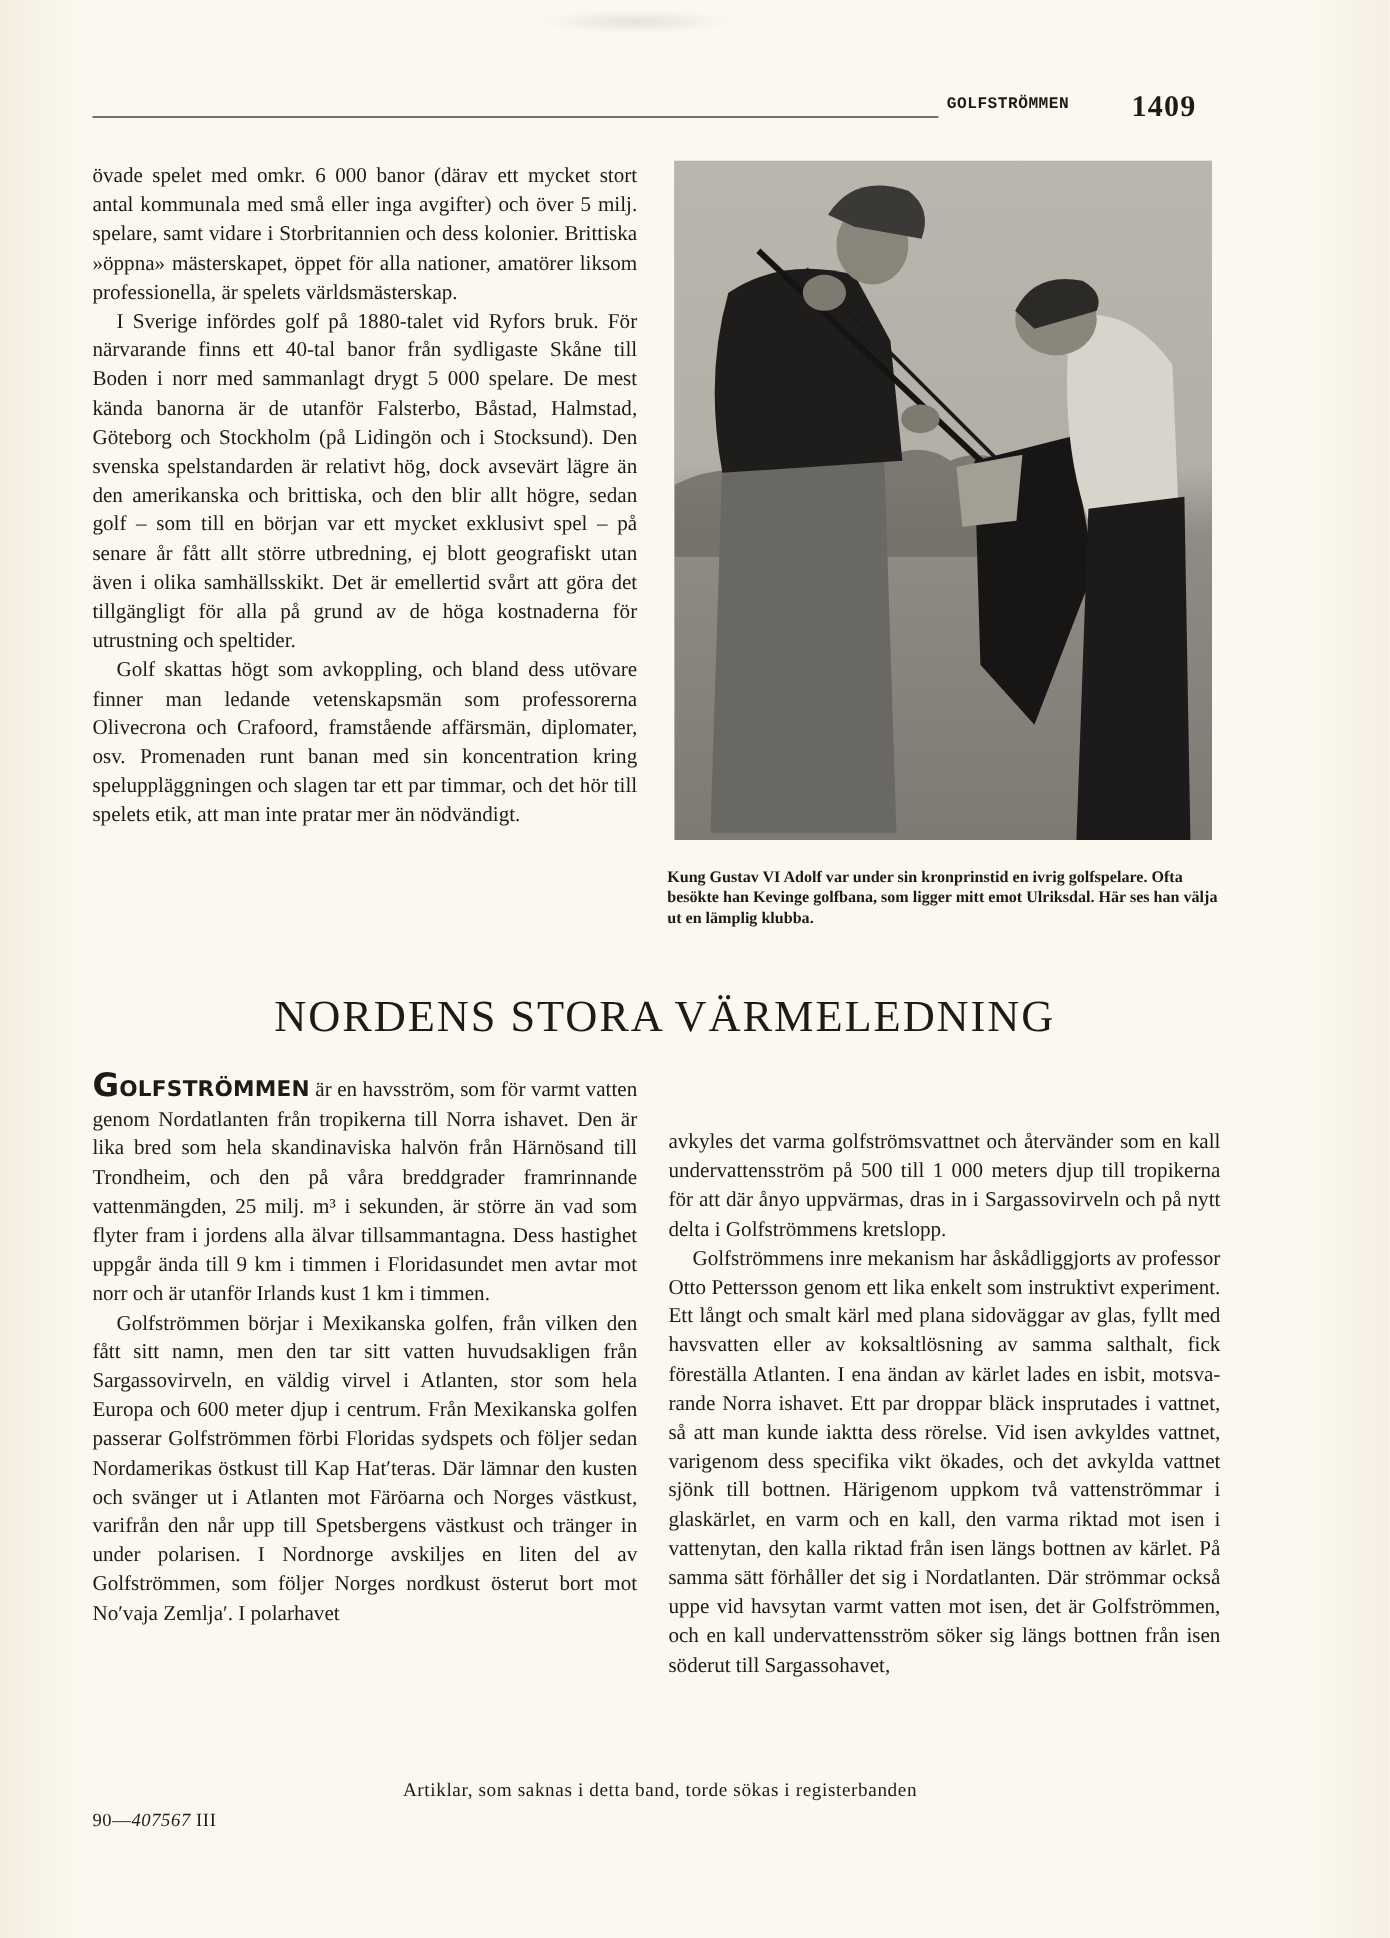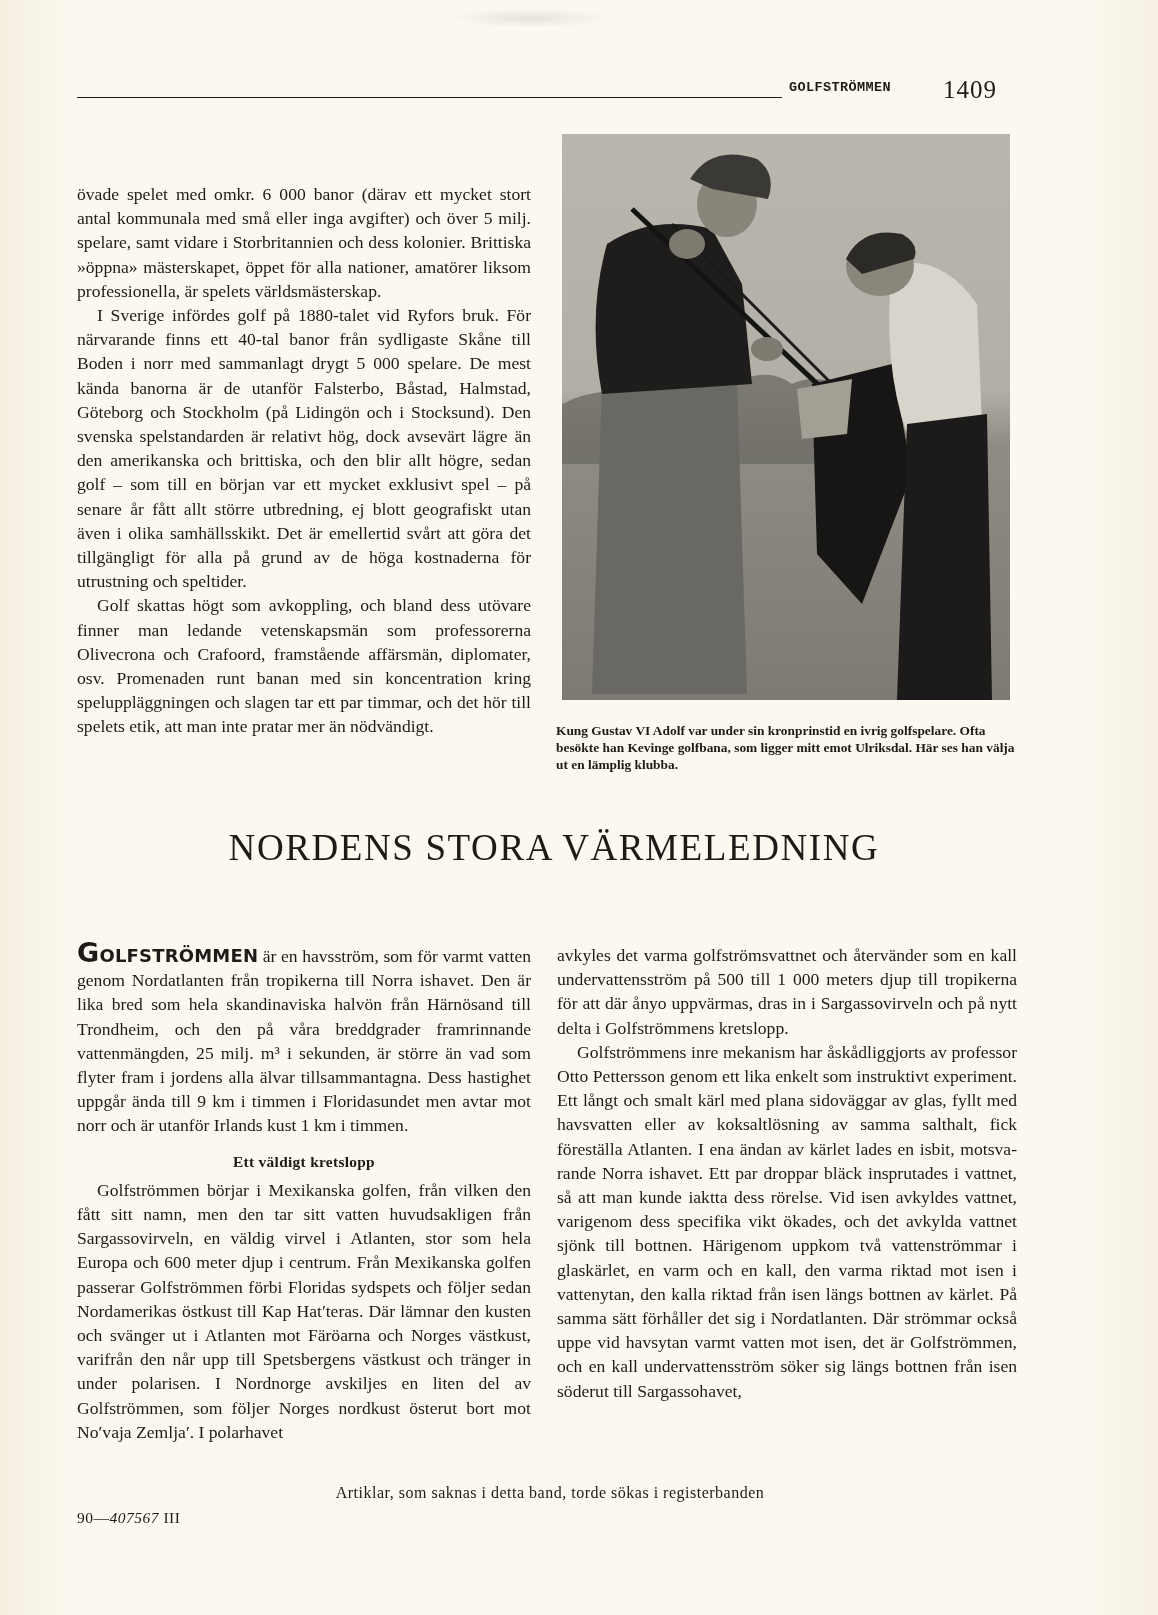--- a/index.html
+++ b/index.html
@@ -20,29 +20,28 @@
     position: absolute; left: 77px; top: 97px; width: 705px; height: 0;
     border-top: 1.6px solid #1d1b18;
   }
   .running-head {
     position: absolute; left: 789px; top: 80px;
     font-family: Liberation Mono, monospace;
     font-weight: bold; font-size: 13.5px; letter-spacing: 0.4px;
   }
   .page-number {
     position: absolute; left: 943px; top: 76px;
-    font-size: 25px; letter-spacing: 1px;
+    font-size: 25px; letter-spacing: 1px; font-weight: bold;
   }
   .col {
     position: absolute;
     font-size: 17.6px;
     line-height: 24.2px;
     text-align: justify;
     hyphens: manual;
-    margin-top: 48px;
   }
   .col p { margin: 0; }
   .col p.indent { text-indent: 20px; }
   .col-top-left { left: 77px; top: 134px; width: 454px; }
   .photo {
     position: absolute; left: 562px; top: 134px; width: 448px; height: 566px;
     background: #9d9a91;
     overflow: hidden;
   }
   .photo svg { display: block; }
@@ -51,21 +50,21 @@
     font-size: 13.4px; line-height: 17.2px; font-weight: bold;
     text-align: left;
   }
   .article-title {
     position: absolute; left: 0; top: 826px; width: 1100px;
     text-align: center;
     font-size: 37px; letter-spacing: 1.6px;
     padding-left: 4px;
   }
   .col-bl { left: 77px; top: 893px; width: 454px; }
-  .col-br { left: 557px; top: 895px; width: 460px; }
+  .col-br { left: 557px; top: 939px; width: 460px; }
   .lead-word {
     font-family: "DejaVu Sans", sans-serif; font-weight: bold;
     font-size: 18px; letter-spacing: 0.2px;
   }
   .lead-cap { font-size: 27px; }
   .subhead {
     text-align: center; font-weight: bold; font-size: 15.4px;
     margin: 12px 0 4px 0; letter-spacing: 0.3px;
   }
   .footer-note {
@@ -138,21 +137,20 @@
     <path d="M345 290 L425 280 L430 566 L335 566 Z" fill="#1c1b19"></path>
   </svg>
 </div>
 
 <div class="caption">Kung Gustav VI Adolf var under sin kronprinstid en ivrig golf­spelare. Ofta besökte han Kevinge golfbana, som ligger mitt emot Ulriksdal. Här ses han välja ut en lämplig klubba.</div>
 
 <div class="article-title">NORDENS STORA VÄRMELEDNING</div>
 
 <div class="col col-bl">
   <p><span class="lead-word"><span class="lead-cap">G</span><span>OLFSTRÖMMEN</span></span><span> är en havsström, som för varmt vatten genom Nordatlanten från tropikerna till Norra ishavet. Den är lika bred som hela skandinavi­ska halvön från Härnösand till Trondheim, och den på våra breddgrader framrinnande vattenmängden, 25 milj. m³ i sekunden, är större än vad som flyter fram i jordens alla älvar tillsammantagna. Dess hastighet uppgår ända till 9 km i timmen i Floridasundet men avtar mot norr och är utanför Irlands kust 1 km i timmen.</span></p>
-  <div class="subhead">Ett väldigt kretslopp</div>
   <p class="indent">Golfströmmen börjar i Mexikanska golfen, från vil­ken den fått sitt namn, men den tar sitt vatten huvud­sakligen från Sargassovirveln, en väldig virvel i Atlan­ten, stor som hela Europa och 600 meter djup i cent­rum. Från Mexikanska golfen passerar Golfströmmen förbi Floridas sydspets och följer sedan Nordamerikas östkust till Kap Hat′teras. Där lämnar den kusten och svänger ut i Atlanten mot Färöarna och Norges väst­kust, varifrån den når upp till Spetsbergens västkust och tränger in under polarisen. I Nordnorge avskiljes en liten del av Golfströmmen, som följer Norges nord­kust österut bort mot No′vaja Zemlja′. I polarhavet</p>
 </div>
 
 <div class="col col-br">
   <p>avkyles det varma golfströmsvattnet och återvänder som en kall undervattensström på 500 till 1 000 meters djup till tropikerna för att där ånyo uppvärmas, dras in i Sargassovirveln och på nytt delta i Golfström­mens kretslopp.</p>
   <p class="indent">Golfströmmens inre mekanism har åskådliggjorts av professor Otto Pettersson genom ett lika enkelt som instruktivt experiment. Ett långt och smalt kärl med plana sidoväggar av glas, fyllt med havsvatten eller av koksaltlösning av samma salthalt, fick föreställa Atlanten. I ena ändan av kärlet lades en isbit, motsva­rande Norra ishavet. Ett par droppar bläck insprutades i vattnet, så att man kunde iaktta dess rörelse. Vid isen avkyldes vattnet, varigenom dess specifika vikt ökades, och det avkylda vattnet sjönk till bottnen. Härigenom uppkom två vattenströmmar i glaskärlet, en varm och en kall, den varma riktad mot isen i vattenytan, den kalla riktad från isen längs bottnen av kärlet. På sam­ma sätt förhåller det sig i Nordatlanten. Där strömmar också uppe vid havsytan varmt vatten mot isen, det är Golfströmmen, och en kall undervattensström söker sig längs bottnen från isen söderut till Sargassohavet,</p>
 </div>
 
 <div class="footer-note">Artiklar, som saknas i detta band, torde sökas i registerbanden</div>
 <div class="footer-sig"><span>90—</span><span class="sig-italic">407567</span><span> III</span></div>

